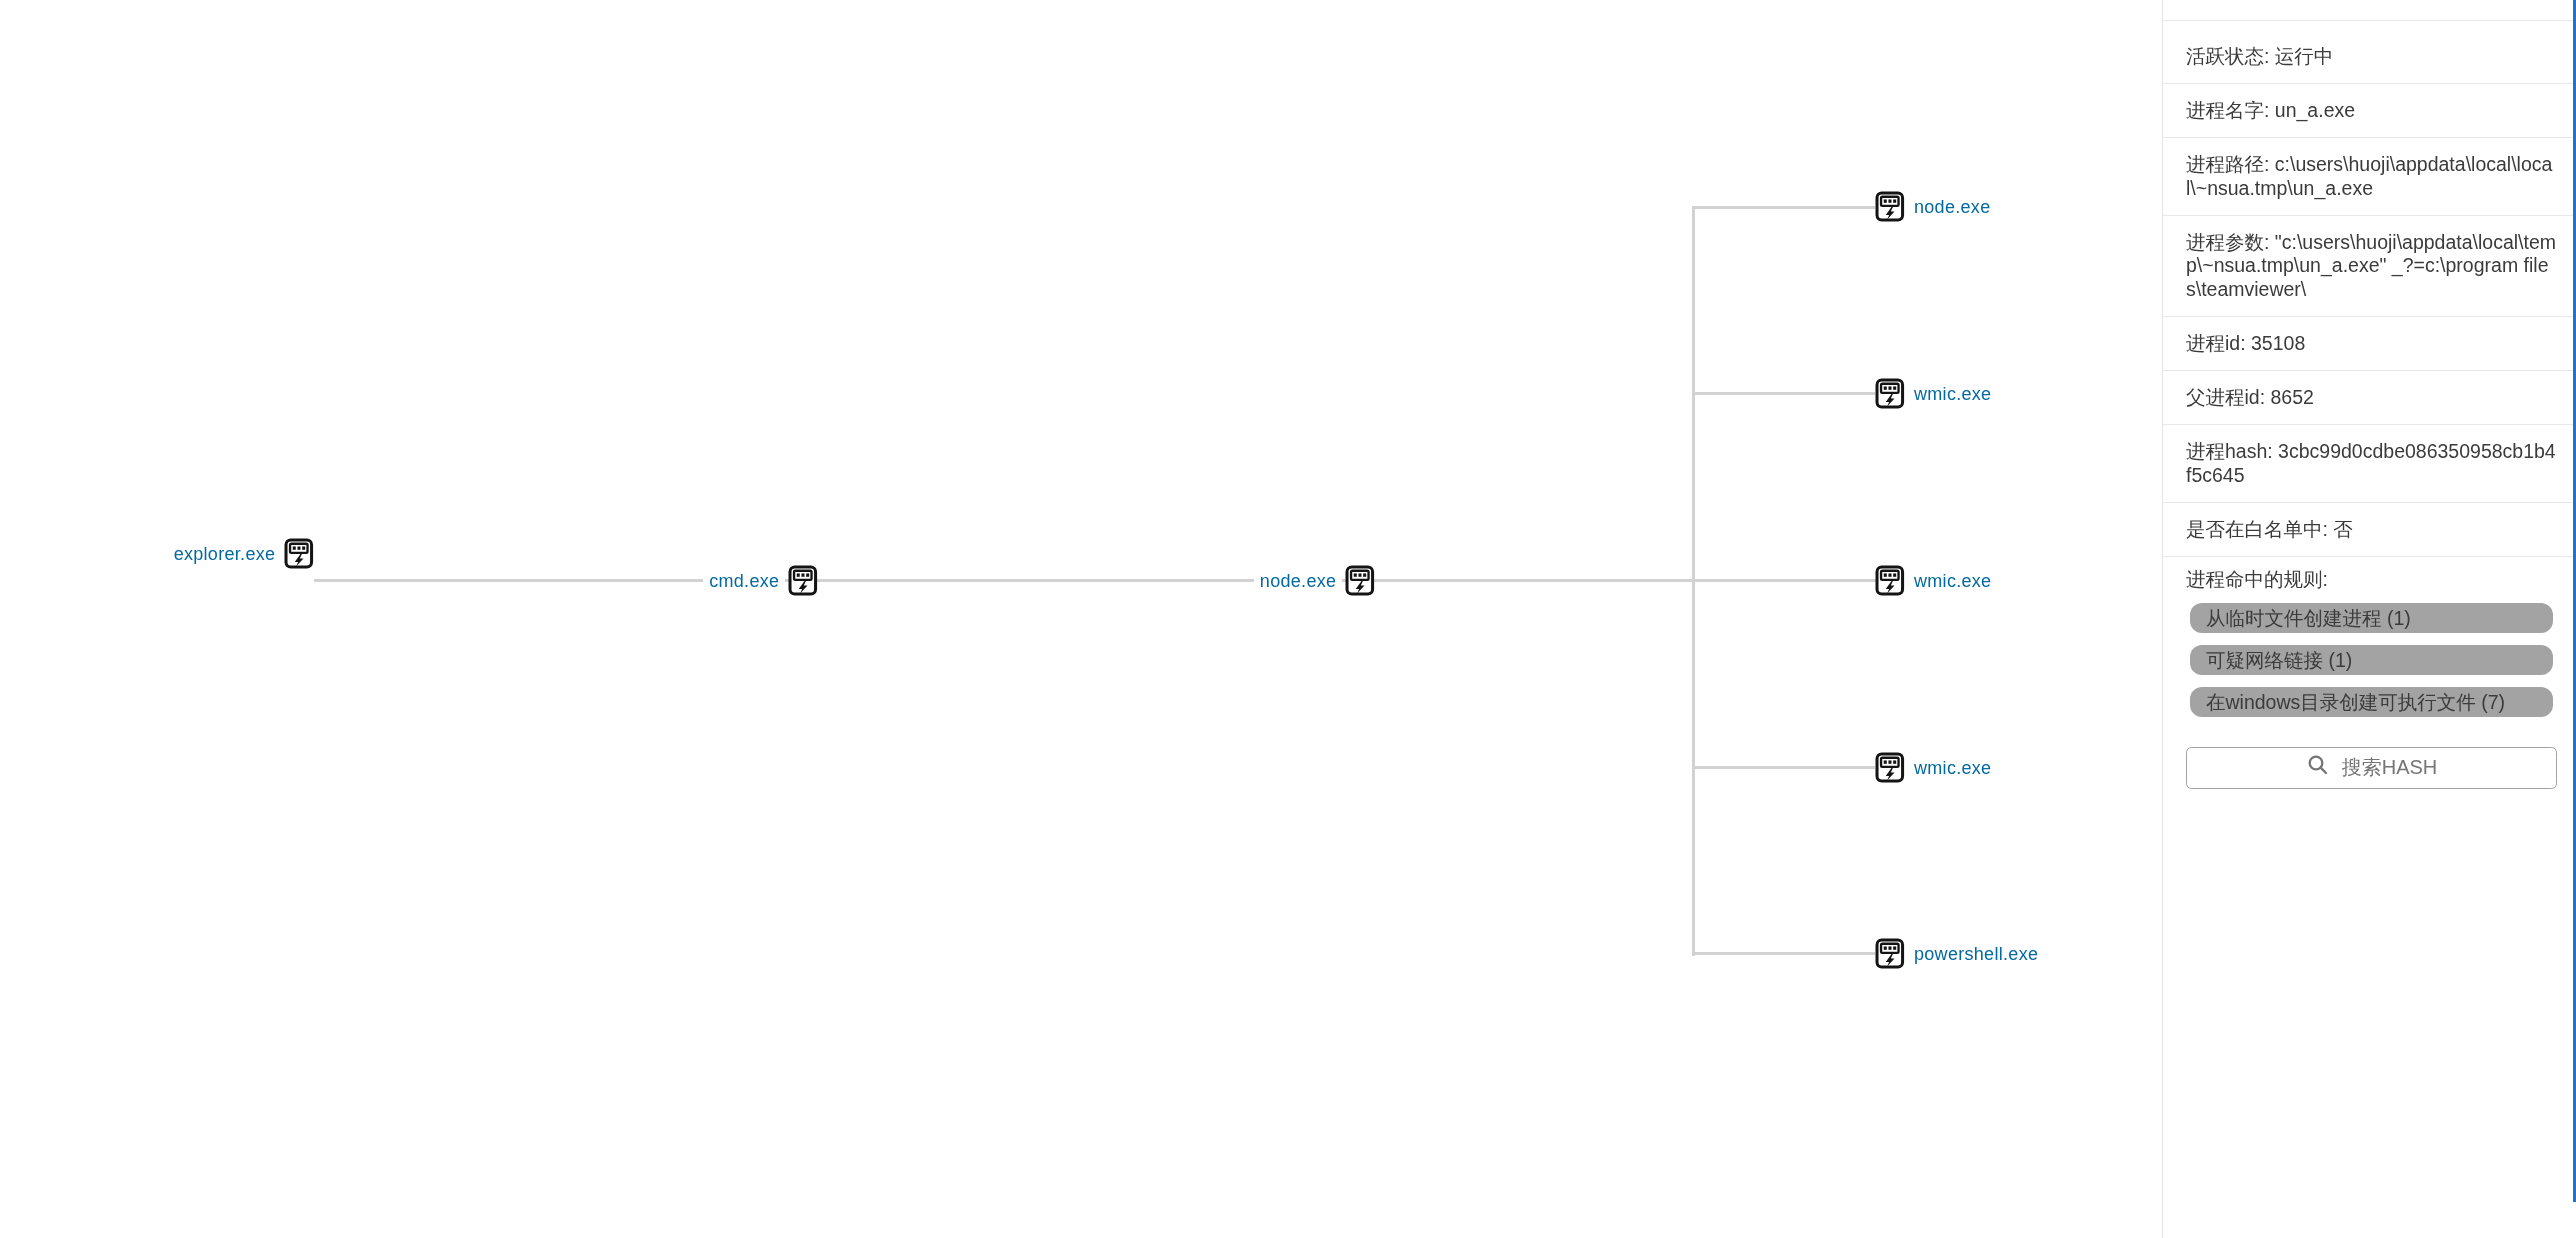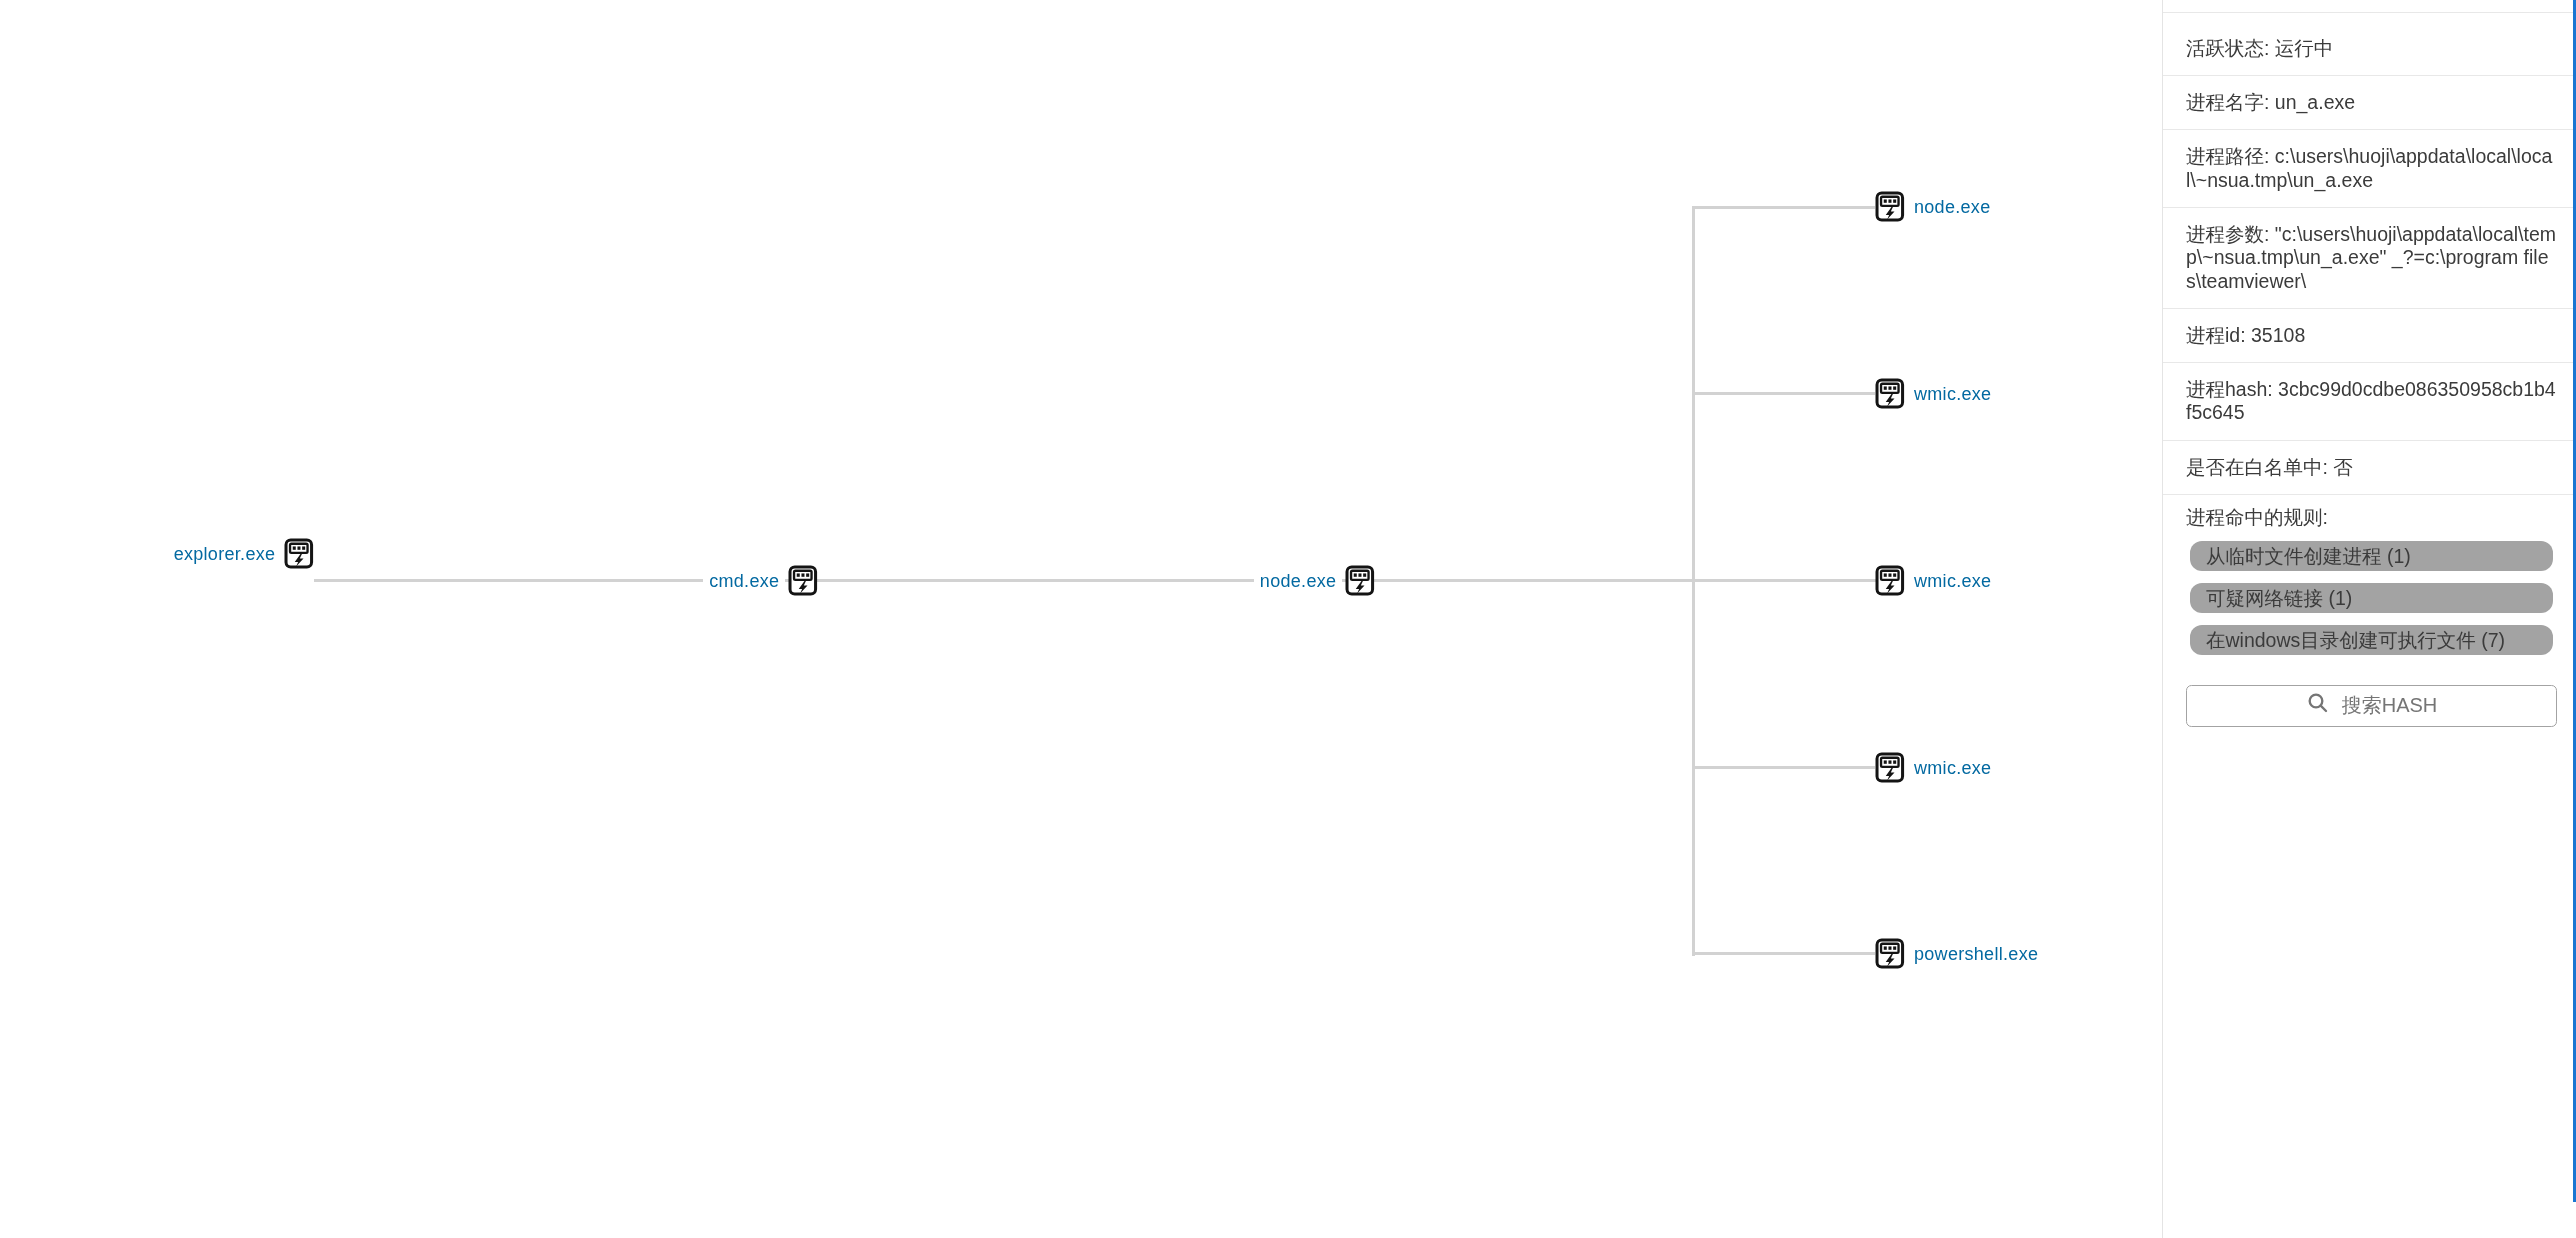--- a/index.html
+++ b/index.html
@@ -11,21 +11,21 @@
   .pnode{position:absolute;width:29.6px;height:31px;cursor:pointer;}
   .pnode svg{display:block;}
   .nlabel{position:absolute;top:50%;transform:translateY(-50%);white-space:nowrap;
           font-size:18px;color:#0369a1;background:#fff;padding:2px 6px;letter-spacing:0.3px;}
   .lbl-left{right:100%;margin-right:2.7px;}
   .lbl-right{left:100%;margin-left:3.4px;}
 
   
   .panel{position:absolute;left:2162px;top:0;width:414px;height:1239px;
          border-left:1.3px solid #e4e4e4;box-sizing:border-box;background:#fff;}
-  .rows{margin-top:12px;border-top:0.7px solid #e8e8e8;}
+  .rows{margin-top:20px;border-top:0.7px solid #e8e8e8;}
   .drow{padding:14.8px 20px 14.8px 23px;font-size:19.5px;line-height:23.5px;color:#3b3b3b;
         border-bottom:0.7px solid #e8e8e8;word-break:break-all;}
   .drow.first{padding-top:24px;}
   .rules{padding:10.7px 0 0 23px;}
   .rules-title{font-size:19.5px;line-height:23.5px;color:#3b3b3b;margin-bottom:8px;}
   .chip{width:347px;height:30px;margin:12px 0 12px 4px;background:#a3a3a3;border-radius:12px;
         display:flex;align-items:center;padding-left:16px;font-size:19.5px;color:#3b3b3b;cursor:pointer;}
   .actions{padding-left:23px;}
   .btn{width:371px;height:42px;box-sizing:border-box;border:1.3px solid #a3a3a3;border-radius:5.4px;
        background:#fff;display:flex;align-items:center;justify-content:center;gap:12px;
@@ -137,20 +137,21 @@
   </div>
 </div>
 
 <div class="panel">
   <div class="rows">
     <div class="drow first">活跃状态: 运行中</div>
     <div class="drow">进程名字: un_a.exe</div>
     <div class="drow">进程路径: c:\users\huoji\appdata\local\local\~nsua.tmp\un_a.exe</div>
     <div class="drow">进程参数: "c:\users\huoji\appdata\local\temp\~nsua.tmp\un_a.exe" _?=c:\program files\teamviewer\</div>
     <div class="drow">进程id: 35108</div>
+    <div class="drow">父进程id: 8652</div>
     <div class="drow">进程hash: 3cbc99d0cdbe086350958cb1b4f5c645</div>
     <div class="drow">是否在白名单中: 否</div>
   </div>
 
   <div class="rules">
     <div class="rules-title">进程命中的规则:</div>
     <div class="chip">从临时文件创建进程 (1)</div>
     <div class="chip">可疑网络链接 (1)</div>
     <div class="chip">在windows目录创建可执行文件 (7)</div>
   </div>

